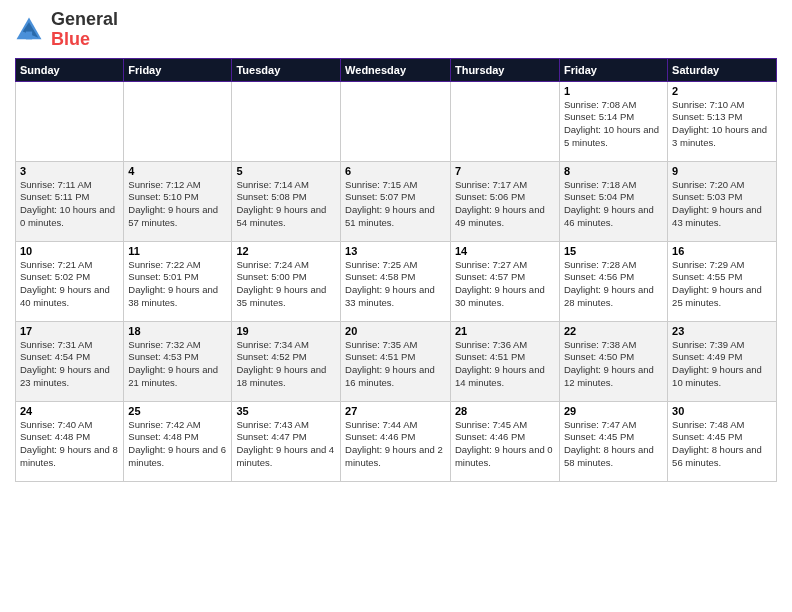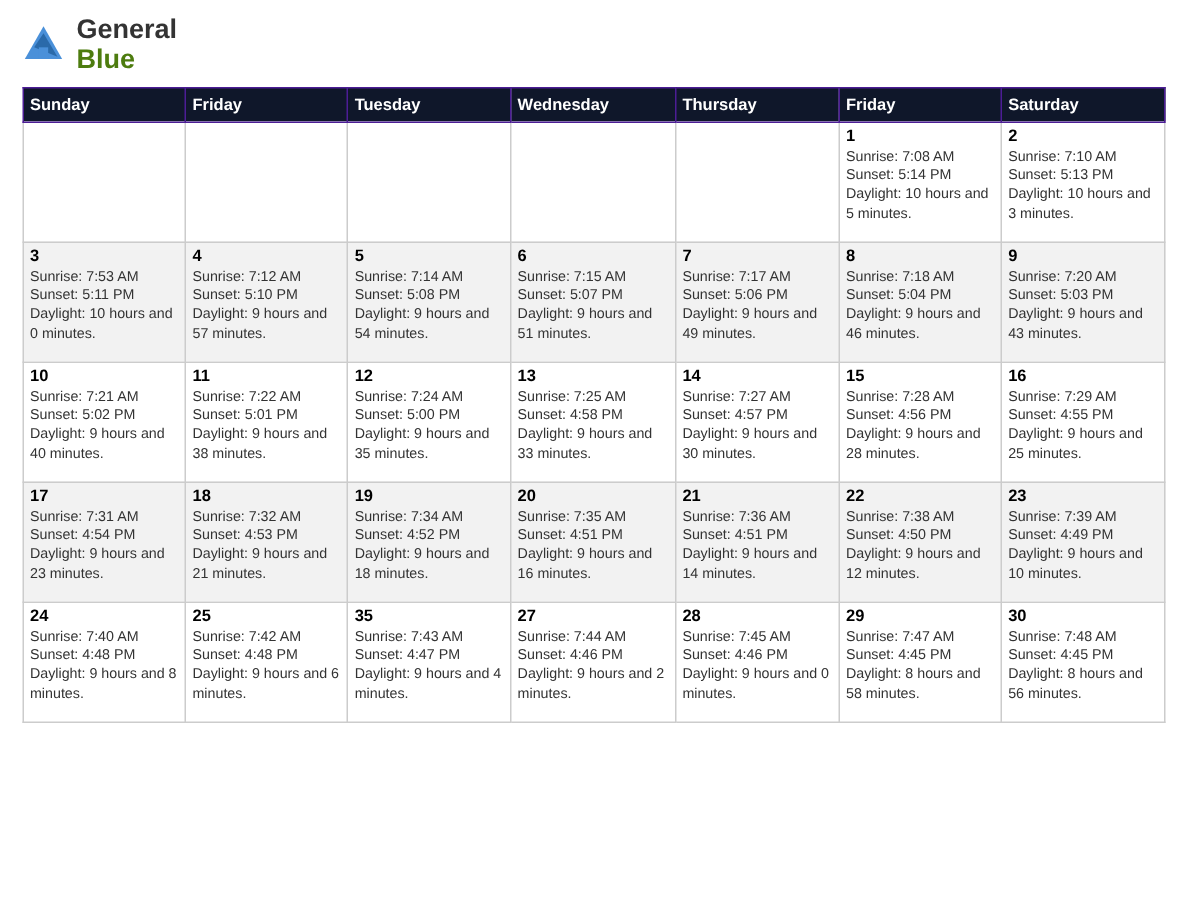--- a/index.html
+++ b/index.html
@@ -26,21 +26,21 @@
       display: flex;
       align-items: center;
       gap: 8px;
     }
     .logo-text {
       font-size: 18px;
       font-weight: bold;
       line-height: 1.1;
     }
     .logo-general { color: #333; }
-    .logo-blue { color: #4d7c0f; }
+    .logo-blue { color: #ef4444; }
     .logo-icon {
       width: 28px;
       height: 28px;
     }
     .title-section {
       text-align: right;
     }
     .month-title {
       font-size: 30px;
       font-weight: normal;
@@ -142,21 +142,21 @@
             <span class="day-num">2</span>
             <div class="day-info">Sunrise: 7:10 AM
 Sunset: 5:13 PM
 Daylight: 10 hours
 and 3 minutes.</div>
           </td>
         </tr>
         <tr>
           <td>
             <span class="day-num">3</span>
-            <div class="day-info">Sunrise: 7:53 AM
+            <div class="day-info">Sunrise: 7:11 AM
 Sunset: 5:11 PM
 Daylight: 10 hours
 and 0 minutes.</div>
           </td>
           <td>
             <span class="day-num">4</span>
             <div class="day-info">Sunrise: 7:12 AM
 Sunset: 5:10 PM
 Daylight: 9 hours
 and 57 minutes.</div>

